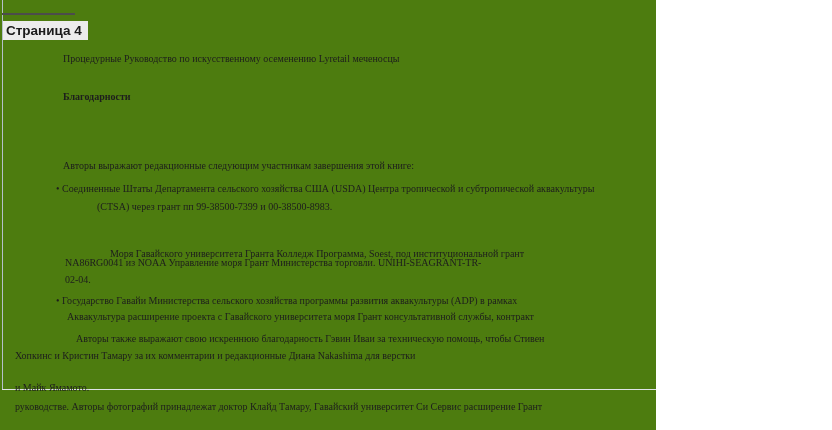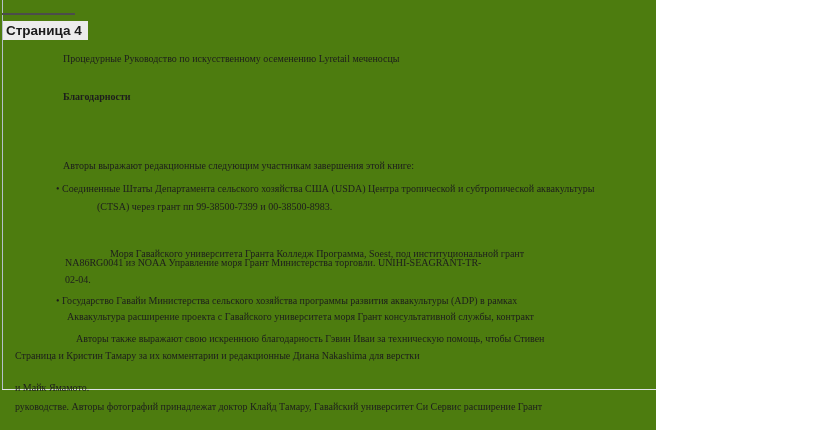--- a/index.html
+++ b/index.html
@@ -84,17 +84,17 @@
   <div class="ln" style="left:65px; top:198px;margin-left:32px;">(CTSA) через грант пп 99-38500-7399 и 00-38500-8983.</div>
 
   <div class="ln" style="left:65px; top:245px;margin-left:45px;">Моря Гавайского университета Гранта Колледж Программа, Soest, под институциональной грант</div>
   <div class="ln" style="left:65px; top:254px;">NA86RG0041 из NOAA Управление моря Грант Министерства торговли. UNIHI-SEAGRANT-TR-</div>
   <div class="ln" style="left:65px; top:271px;">02-04.</div>
 
   <div class="ln" style="left:56px; top:292px;">• Государство Гавайи Министерства сельского хозяйства программы развития аквакультуры (ADP) в рамках</div>
   <div class="ln" style="left:67px; top:308px;">Аквакультура расширение проекта с Гавайского университета моря Грант консультативной службы, контракт</div>
 
   <div class="ln" style="left:63px; top:330px;margin-left:13px;">Авторы также выражают свою искреннюю благодарность Гэвин Иваи за техническую помощь, чтобы Стивен</div>
-  <div class="ln" style="left:15px; top:347px;">Страница и Кристин Тамару за их комментарии и редакционные Диана Nakashima для верстки</div>
+  <div class="ln" style="left:15px; top:347px;">Хопкинс и Кристин Тамару за их комментарии и редакционные Диана Nakashima для верстки</div>
   <div class="ln" style="left:15px; top:364px;margin-top:34px;">руководстве. Авторы фотографий принадлежат доктор Клайд Тамару, Гавайский университет Си Сервис расширение Грант</div>
   <div class="ln" style="left:15px; top:379px;">и Майк Ямамото.</div>
 
 </div>
 
 </body></html>

